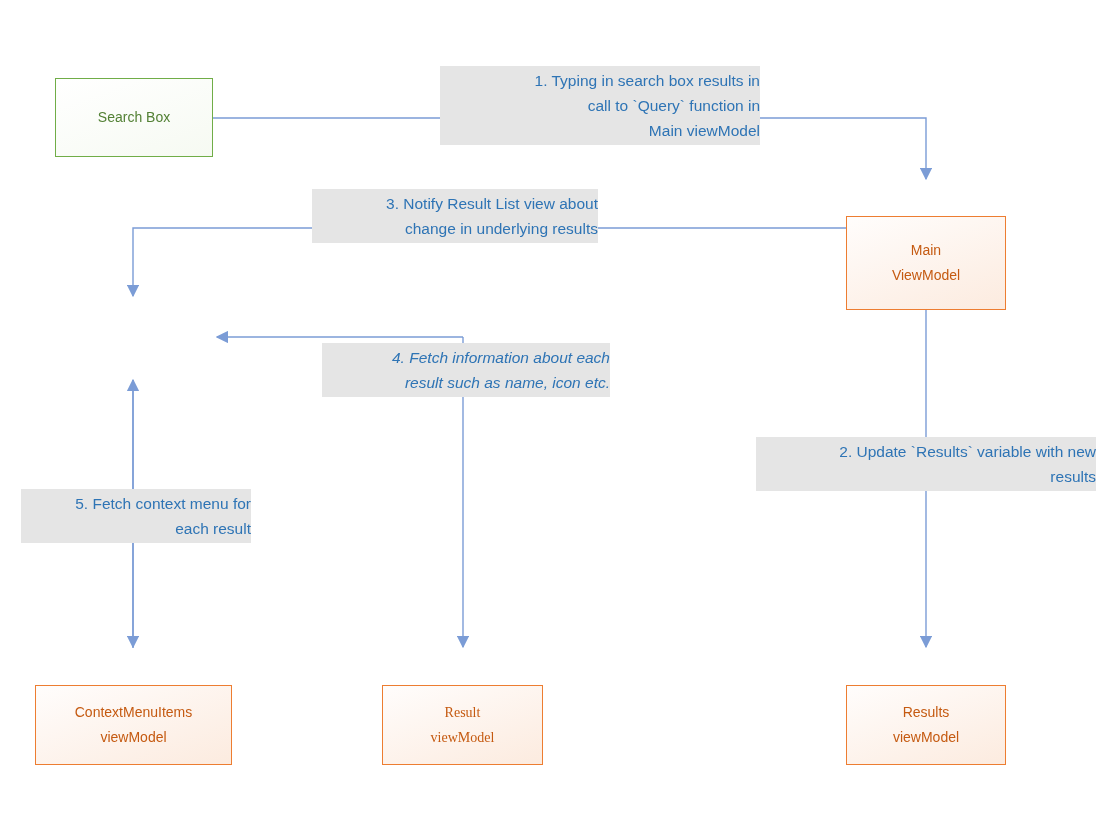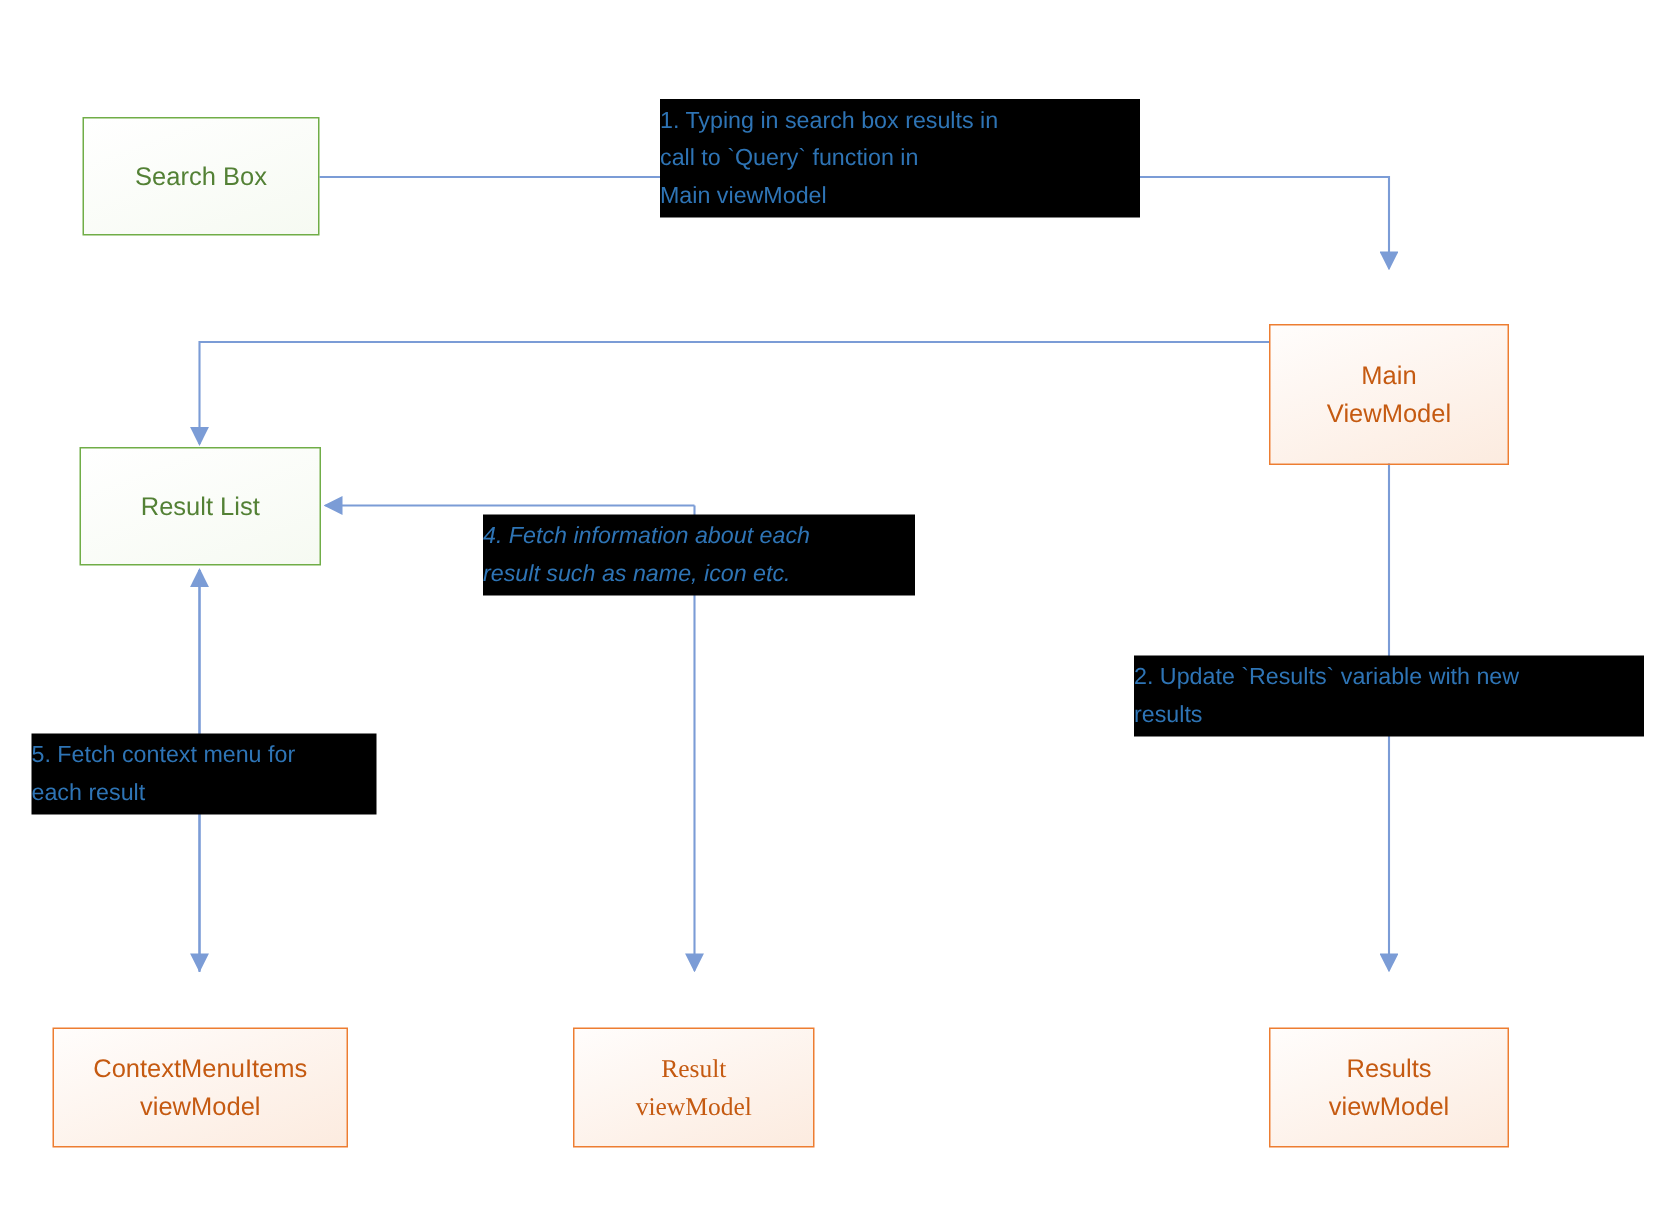--- a/index.html
+++ b/index.html
@@ -21,42 +21,42 @@
     top: 0;
     pointer-events: none;
   }
   .node {
     position: absolute;
     box-sizing: border-box;
     display: flex;
     align-items: center;
     justify-content: center;
     text-align: center;
-    font-size: 17px;
+    font-size: 14px;
     line-height: 25px;
     white-space: pre-line;
   }
   .node.green {
     border: 1.4px solid #70AD47;
     color: #538135;
     background: linear-gradient(160deg, #ffffff 0%, #f6faf2 100%);
   }
   .node.orange {
     border: 1.4px solid #ED7D31;
     color: #C55A11;
     background: linear-gradient(160deg, #fffdfc 0%, #fcebdf 100%);
     margin-top: 35px;
   }
   .annotation {
     position: absolute;
-    background: #000000;
+    background: #e5e5e5;
     color: #2E74B5;
     font-size: 15.5px;
     line-height: 25px;
-    text-align: left;
+    text-align: right;
     white-space: pre-line;
     padding: 2px 0;
   }
 </style>
 </head>
 <body>
 
 <div class="canvas">
 
   <svg class="connector-layer" width="1110" height="820" viewBox="0 0 1110 820">
@@ -80,39 +80,38 @@
     <path d="M133 380 V647" fill="none" stroke="#7B9CD6" stroke-width="1.4" marker-end="url(#arrow)"></path>
   </svg>
 
   <div class="annotation" style="left:440px; top:66px; width:320px;">1. Typing in search box results in
 call to `Query` function in
 Main viewModel</div>
 
   <div class="annotation" style="left:756px; top:437px; width:340px;">2. Update `Results` variable with new
 results</div>
 
+  <div class="annotation" style="left:312px; top:189px; width:286px;">3. Notify Result List view about
+change in underlying results</div>
 
   <div class="annotation" style="left:322px; top:343px; width:288px;font-style:italic;">4. Fetch information about each
 result such as name, icon etc.</div>
 
   <div class="annotation" style="left:21px; top:489px; width:230px;">5. Fetch context menu for
 each result</div>
 
   <div class="node green" style="left:55px; top:78px; width:158px; height:79px;">
     <span>Search Box</span>
   </div>
 
   <div class="node orange" style="left:846px; top:181px; width:160px; height:94px;">
     <span>Main
 ViewModel</span>
   </div>
 
-  <div class="node green" style="left:53px; top:298px; width:161px; height:79px;">
-    <span>Result List</span>
-  </div>
 
   <div class="node orange" style="left:35px; top:650px; width:197px; height:80px;">
     <span>ContextMenuItems
 viewModel</span>
   </div>
 
   <div class="node orange" style="left:382px; top:650px; width:161px; height:80px;font-family:Liberation Serif, serif;">
     <span>Result
 viewModel</span>
   </div>

